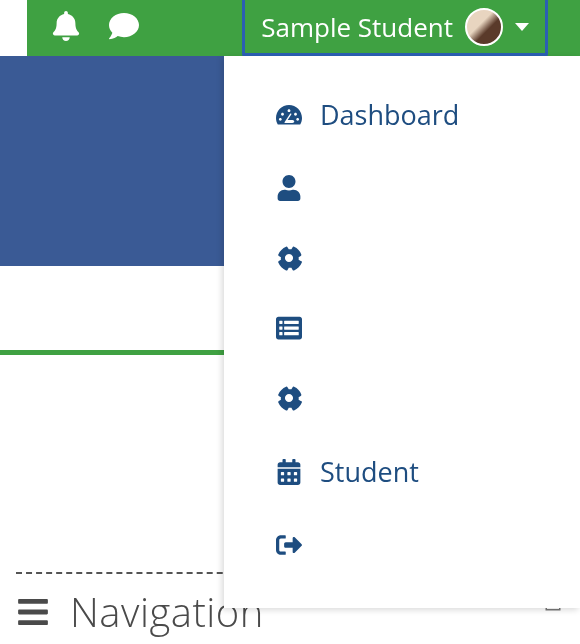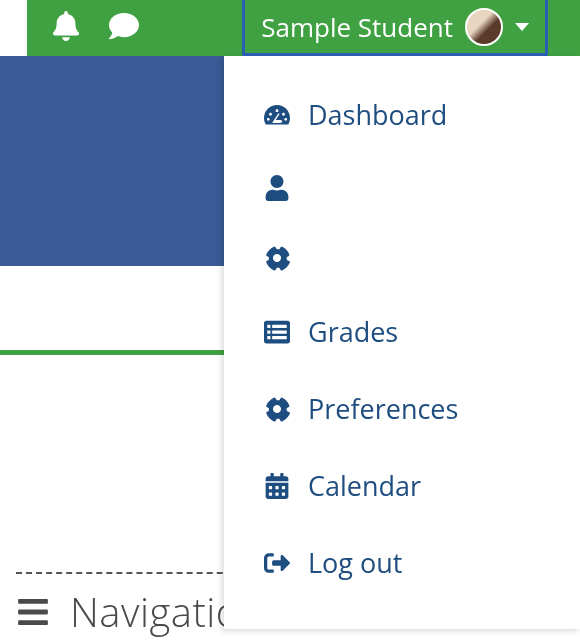--- a/index.html
+++ b/index.html
@@ -61,21 +61,21 @@
     background: #3a5a95;
   }
   .dropdown {
     position: absolute;
     top: 56px;
     left: 224px;
     right: 0;
     background: #fff;
     box-shadow: -2px 2px 6px rgba(0,0,0,0.15);
     z-index: 200;
-    padding: 20px 0 28px 4px;
+    padding: 20px 0 28px 16px;
   }
   .dropdown-item {
     display: flex;
     align-items: center;
     gap: 16px;
     padding: 20px 34px;
     color: #1e4d80;
     font-size: 27px;
     font-weight: 400;
     cursor: pointer;
@@ -168,45 +168,42 @@
           <path d="M487 316l-42-24c3-17 3-35 0-52l42-24c10-6 15-18 11-29-22-70-74-127-142-155-11-5-23 0-29 10l-24 42c-17-3-35-3-52 0l-24-42c-6-10-18-15-29-10C130 60 73 117 45 187c-5 11 0 23 10 29l42 24c-3 17-3 35 0 52l-42 24c-10 6-15 18-10 29 28 70 85 127 153 155 11 5 23 0 29-10l24-42c17 3 35 3 52 0l24 42c6 10 18 15 29 10 68-28 125-85 153-155 4-11-1-23-11-29zM256 336c-44 0-80-36-80-80s36-80 80-80 80 36 80 80-36 80-80 80z"></path>
         </svg>
     </span>
   </div>
   <div class="dropdown-item">
     <span class="iconwrap">
       <svg viewBox="0 0 512 512">
           <path d="M464 32H48C21.5 32 0 53.5 0 80v352c0 26.5 21.5 48 48 48h416c26.5 0 48-21.5 48-48V80c0-26.5-21.5-48-48-48zM128 392c0 4-4 8-8 8H72c-4 0-8-4-8-8v-48c0-4 4-8 8-8h48c4 0 8 4 8 8v48zm0-112c0 4-4 8-8 8H72c-4 0-8-4-8-8v-48c0-4 4-8 8-8h48c4 0 8 4 8 8v48zm0-112c0 4-4 8-8 8H72c-4 0-8-4-8-8v-48c0-4 4-8 8-8h48c4 0 8 4 8 8v48zm320 224c0 4-4 8-8 8H168c-4 0-8-4-8-8v-48c0-4 4-8 8-8h272c4 0 8 4 8 8v48zm0-112c0 4-4 8-8 8H168c-4 0-8-4-8-8v-48c0-4 4-8 8-8h272c4 0 8 4 8 8v48zm0-112c0 4-4 8-8 8H168c-4 0-8-4-8-8v-48c0-4 4-8 8-8h272c4 0 8 4 8 8v48z"></path>
         </svg>
     </span>
-    <span>Grades</span>
   </div>
   <div class="dropdown-item">
     <span class="iconwrap">
       <svg viewBox="0 0 512 512">
           <path d="M487 316l-42-24c3-17 3-35 0-52l42-24c10-6 15-18 11-29-22-70-74-127-142-155-11-5-23 0-29 10l-24 42c-17-3-35-3-52 0l-24-42c-6-10-18-15-29-10C130 60 73 117 45 187c-5 11 0 23 10 29l42 24c-3 17-3 35 0 52l-42 24c-10 6-15 18-10 29 28 70 85 127 153 155 11 5 23 0 29-10l24-42c17 3 35 3 52 0l24 42c6 10 18 15 29 10 68-28 125-85 153-155 4-11-1-23-11-29zM256 336c-44 0-80-36-80-80s36-80 80-80 80 36 80 80-36 80-80 80z"></path>
         </svg>
     </span>
-    <span>Preferences</span>
   </div>
   <div class="dropdown-item">
     <span class="iconwrap">
       <svg viewBox="0 0 448 512">
           <path d="M0 464c0 26.5 21.5 48 48 48h352c26.5 0 48-21.5 48-48V192H0v272zm320-196c0-6.6 5.4-12 12-12h40c6.6 0 12 5.4 12 12v40c0 6.6-5.4 12-12 12h-40c-6.6 0-12-5.4-12-12v-40zm0 128c0-6.6 5.4-12 12-12h40c6.6 0 12 5.4 12 12v40c0 6.6-5.4 12-12 12h-40c-6.6 0-12-5.4-12-12v-40zM192 268c0-6.6 5.4-12 12-12h40c6.6 0 12 5.4 12 12v40c0 6.6-5.4 12-12 12h-40c-6.6 0-12-5.4-12-12v-40zm0 128c0-6.6 5.4-12 12-12h40c6.6 0 12 5.4 12 12v40c0 6.6-5.4 12-12 12h-40c-6.6 0-12-5.4-12-12v-40zM64 268c0-6.6 5.4-12 12-12h40c6.6 0 12 5.4 12 12v40c0 6.6-5.4 12-12 12H76c-6.6 0-12-5.4-12-12v-40zm0 128c0-6.6 5.4-12 12-12h40c6.6 0 12 5.4 12 12v40c0 6.6-5.4 12-12 12H76c-6.6 0-12-5.4-12-12v-40zM400 64h-48V16c0-8.8-7.2-16-16-16h-32c-8.8 0-16 7.2-16 16v48H160V16c0-8.8-7.2-16-16-16h-32c-8.8 0-16 7.2-16 16v48H48C21.5 64 0 85.5 0 112v48h448v-48c0-26.5-21.5-48-48-48z"></path>
         </svg>
     </span>
-    <span>Calendar</span>
+    <span>Student</span>
   </div>
   <div class="dropdown-item">
     <span class="iconwrap">
       <svg viewBox="0 0 512 512">
           <path d="M505 273c9-9 9-25 0-34L369 103c-15-15-41-4-41 17v80H192c-18 0-32 14-32 32v48c0 18 14 32 32 32h136v80c0 21 26 32 41 17l136-136zM192 436v-40c0-7-5-12-12-12H96c-18 0-32-14-32-32V160c0-18 14-32 32-32h84c7 0 12-5 12-12V76c0-7-5-12-12-12H96C43 64 0 107 0 160v192c0 53 43 96 96 96h84c7 0 12-5 12-12z"></path>
         </svg>
     </span>
-    <span>Log out</span>
   </div>
 </div>
 
 <div class="nav-block">
   <div class="nav-header">
     <svg class="bars" viewBox="0 0 448 512">
         <path d="M16 132h416c9 0 16-7 16-16V76c0-9-7-16-16-16H16C7 60 0 67 0 76v40c0 9 7 16 16 16zm0 160h416c9 0 16-7 16-16v-40c0-9-7-16-16-16H16c-9 0-16 7-16 16v40c0 9 7 16 16 16zm0 160h416c9 0 16-7 16-16v-40c0-9-7-16-16-16H16c-9 0-16 7-16 16v40c0 9 7 16 16 16z"></path>
       </svg>
     <span class="navtext">Navigation</span>
     <svg class="dock-icon" viewBox="0 0 24 24">

